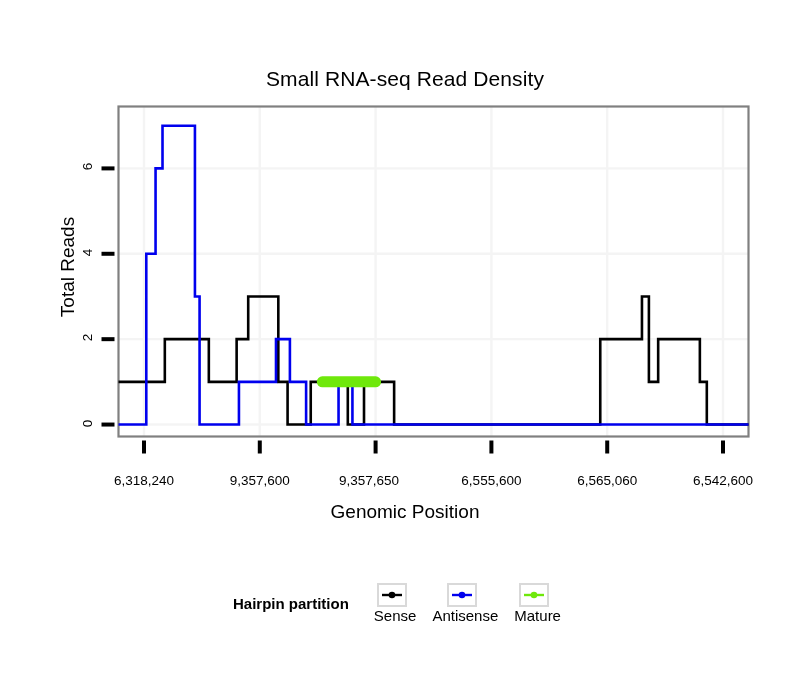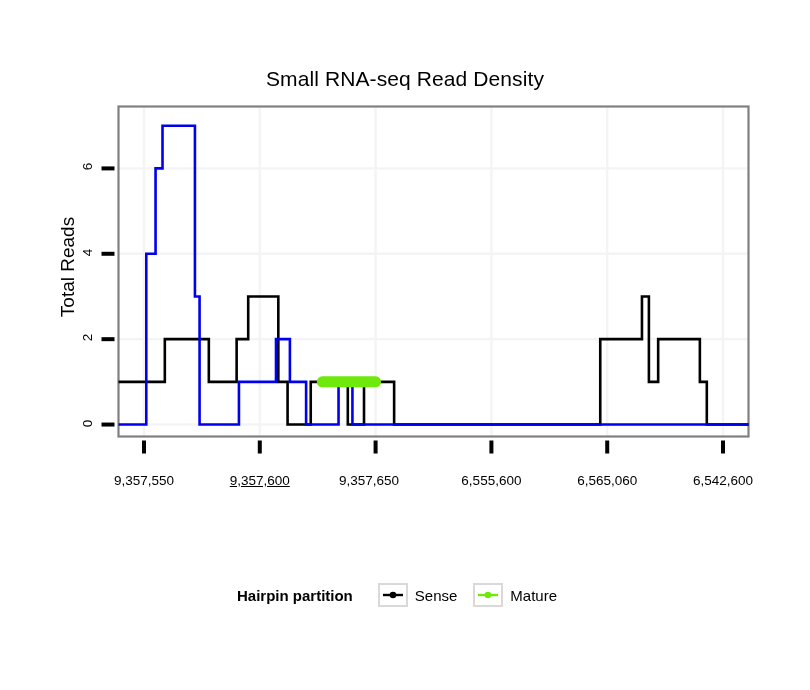--- a/index.html
+++ b/index.html
@@ -90,20 +90,21 @@
     font-size: 15px;
     font-weight: bold;
     color: #000000;
     margin-right: 17px;
     white-space: nowrap;
   }
   .legend-item {
     display: flex;
     align-items: center;
     margin-right: 16px;
+    flex-direction: column;
   }
   .legend-key {
     width: 30px;
     height: 24px;
     border: 2.5px solid #D9D9D9;
     background: #ffffff;
     display: flex;
     align-items: center;
     justify-content: center;
     box-sizing: border-box;
@@ -116,20 +117,21 @@
   }
 </style>
 </head>
 <body>
 
 <div id="figure">
 
   <div class="chart-title">Small RNA-seq Read Density</div>
 
   <div class="ylabel">Total Reads</div>
+  <div class="xlabel">Genomic Position</div>
 
   <svg class="plot" viewBox="0 0 810 690" xmlns="http://www.w3.org/2000/svg">
     <g id="grid-group">
         <line x1="143.97794117647058" x2="143.97794117647058" y1="106.5" y2="436.5" stroke="#F4F4F4" stroke-width="2.4"></line>
         <line x1="259.7867647058823" x2="259.7867647058823" y1="106.5" y2="436.5" stroke="#F4F4F4" stroke-width="2.4"></line>
         <line x1="375.5955882352941" x2="375.5955882352941" y1="106.5" y2="436.5" stroke="#F4F4F4" stroke-width="2.4"></line>
         <line x1="491.4044117647059" x2="491.4044117647059" y1="106.5" y2="436.5" stroke="#F4F4F4" stroke-width="2.4"></line>
         <line x1="607.2132352941177" x2="607.2132352941177" y1="106.5" y2="436.5" stroke="#F4F4F4" stroke-width="2.4"></line>
         <line x1="723.0220588235294" x2="723.0220588235294" y1="106.5" y2="436.5" stroke="#F4F4F4" stroke-width="2.4"></line>
         <line y1="424.5465717981889" y2="424.5465717981889" x1="118.5" x2="748.5" stroke="#F4F4F4" stroke-width="2.4"></line>
@@ -157,22 +159,22 @@
       </g>
   </svg>
 
   <div id="ytick-labels">
       <div class="ytick-label" style="top: 415.547px;">0</div>
       <div class="ytick-label" style="top: 330.165px;">2</div>
       <div class="ytick-label" style="top: 244.783px;">4</div>
       <div class="ytick-label" style="top: 159.402px;">6</div>
     </div>
   <div id="xtick-labels">
-      <div class="xtick-label" style="left: 88.9779px;">9,357,550</div>
-      <div class="xtick-label" style="left: 204.787px; text-decoration: underline;">9,357,600</div>
+      <div class="xtick-label" style="left: 88.9779px;">6,318,240</div>
+      <div class="xtick-label" style="left: 204.787px;">9,357,600</div>
       <div class="xtick-label" style="left: 314px;">9,357,650</div>
       <div class="xtick-label" style="left: 436.404px;">6,555,600</div>
       <div class="xtick-label" style="left: 552.213px;">6,565,060</div>
       <div class="xtick-label" style="left: 668.022px;">6,542,600</div>
     </div>
 
   <div class="legend">
     <span class="legend-title">Hairpin partition</span>
     <div id="legend-items" style="display:flex;align-items:center;">
         <div class="legend-item">
@@ -180,20 +182,29 @@
             <svg width="22" height="12" viewBox="0 0 22 12">
               <line x1="1" y1="6" x2="21" y2="6" stroke="#000000" stroke-width="2.4"></line>
               <circle cx="11" cy="6" r="3.3" fill="#000000"></circle>
             </svg>
           </div>
           <span class="legend-label">Sense</span>
         </div>
         <div class="legend-item">
           <div class="legend-key">
             <svg width="22" height="12" viewBox="0 0 22 12">
+              <line x1="1" y1="6" x2="21" y2="6" stroke="#0000EE" stroke-width="2.4"></line>
+              <circle cx="11" cy="6" r="3.3" fill="#0000EE"></circle>
+            </svg>
+          </div>
+          <span class="legend-label">Antisense</span>
+        </div>
+        <div class="legend-item">
+          <div class="legend-key">
+            <svg width="22" height="12" viewBox="0 0 22 12">
               <line x1="1" y1="6" x2="21" y2="6" stroke="#6FE80B" stroke-width="2.4"></line>
               <circle cx="11" cy="6" r="3.3" fill="#6FE80B"></circle>
             </svg>
           </div>
           <span class="legend-label">Mature</span>
         </div>
       </div>
   </div>
 
 </div>

